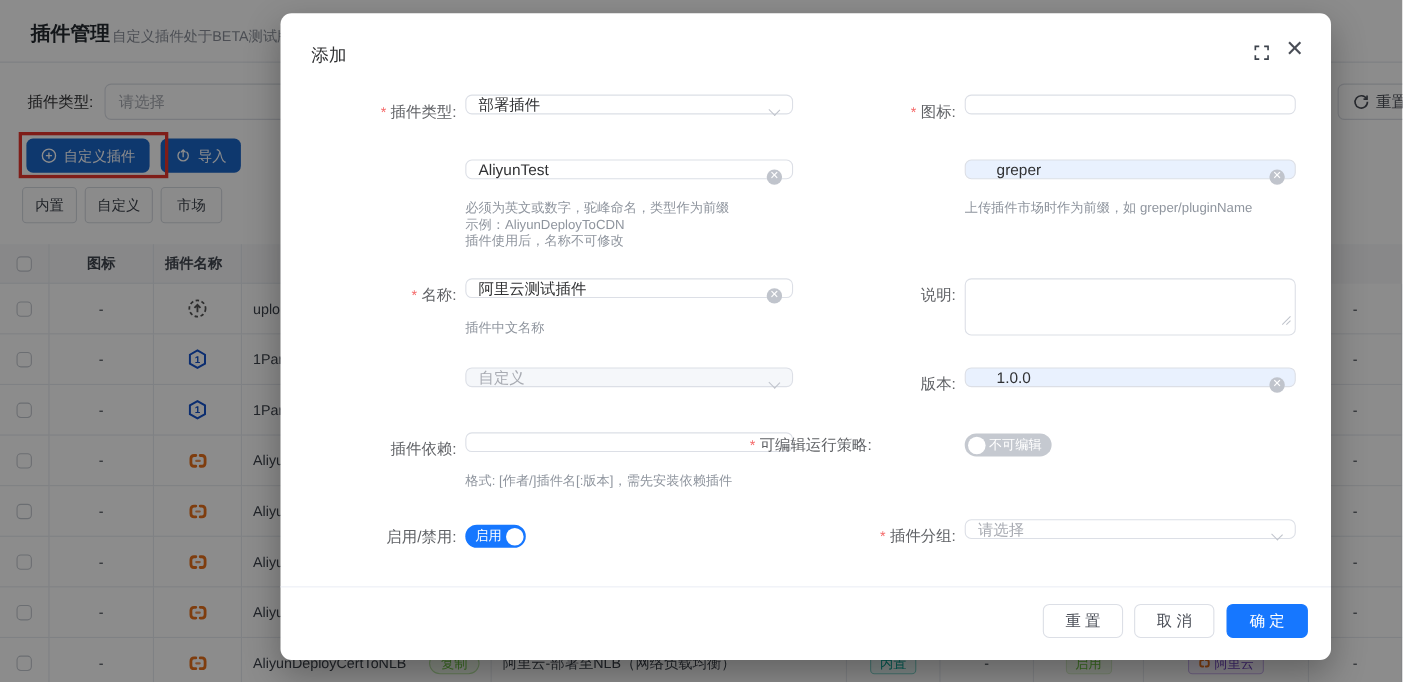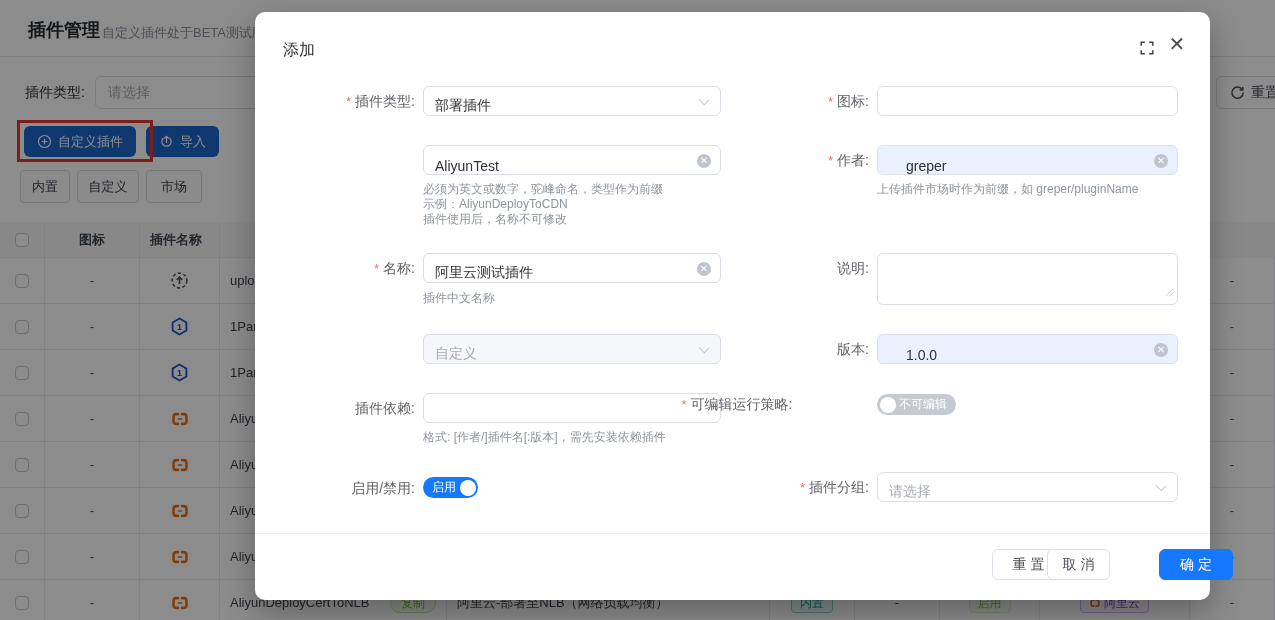--- a/index.html
+++ b/index.html
@@ -51,44 +51,44 @@
   .modal { left:255px; top:12px; width:955px; height:588px; background:#fff; border-radius:10px;
            box-shadow:0 12px 32px rgba(0,0,0,0.3); }
   .modal-title { left:28px; top:28px; font-size:16px; color:#303133; }
   .icon-btn { width:20px; height:20px; display:flex; align-items:center; justify-content:center; color:#4a4e57; }
   .fs-btn { left:882px; top:26px; } .close-btn { left:912px; top:22px; font-size:20px; font-weight:bold; }
 
   .lbl { height:30px; line-height:30px; font-size:14px; color:#606266; text-align:right; white-space:nowrap; }
   .lbl-l { left:0; width:160px; } .lbl-r { left:350px; width:264px; }
   .star { color:#f56c6c; margin-right:4px; font-size:13px; }
 
-  .ctl { height:30px; border:1px solid #dcdfe6; border-radius:6px; background:#fff; font-size:14px; color:#303133;
-         display:flex; align-items:flex-end; padding:0 28px 0 11px; position:absolute; }
+  .ctl { height:18px; border:1px solid #dcdfe6; border-radius:6px; background:#fff; font-size:14px; color:#303133;
+         display:flex; align-items:flex-start; padding:0 28px 0 11px; position:absolute; }
   .ctl-l { left:168px; width:298px; } .ctl-r { left:622px; width:301px; }
   .ph { color:#a8abb2; }
   .autofill { background:#e9f1fe;padding-left:28px; }
   .disabled { background:#f5f7fa; color:#a8abb2; }
   .chev { position:absolute; right:12px; top:11px; width:8px; height:8px; border-right:1.6px solid #c0c4cc;
           border-bottom:1.6px solid #c0c4cc; transform:rotate(45deg) scale(1,0.9); transform-origin:center; margin-top:-2px; }
   .clear { position:absolute; right:9px; top:8px; width:14px; height:14px; border-radius:50%; background:#c0c4cc;
            color:#fff; font-size:10px; line-height:14px; text-align:center; }
   .help { position:absolute; font-size:12px; color:#8f959e; line-height:15px; white-space:nowrap; }
   .textarea { left:622px; width:301px; height:52px; border:1px solid #dcdfe6; border-radius:6px; background:#fff; }
   .resize-h { position:absolute; right:3px; bottom:3px; }
 
   .switch { position:absolute; height:21px; border-radius:11px; display:flex; align-items:center; font-size:12px; color:#fff; }
   .switch-on { background:#1677ff; padding:0 22px 0 9px; }
   .switch-off { background:#c5c9d0; padding:0 9px 0 22px; }
   .knob { position:absolute; top:2.5px; width:16px; height:16px; border-radius:50%; background:#fff; }
   .switch-on .knob { right:2.5px; } .switch-off .knob { left:2.5px; }
 
   .m-divider { left:0; top:521px; width:955px; border-top:1px solid #ebeef5; }
   .m-btn { top:537px; height:31px; border-radius:6px; border:1px solid #dcdfe6; background:#fff; font-size:14px;
-           color:#4a4e57; display:flex; align-items:center; justify-content:center;margin-left:44px; }
-  .m-reset { left:693px; width:73px; } .m-cancel { left:748px; width:63px; }
+           color:#4a4e57; display:flex; align-items:center; justify-content:center; }
+  .m-reset { left:693px; width:73px; } .m-cancel { left:776px; width:73px; }
   .m-ok { left:860px; width:74px; background:#1677ff; border-color:#1677ff; color:#fff; }
 </style>
 </head>
 <body>
 
 <div class="screen">
 
   <div class="abs page-title">插件管理</div>
   <div class="abs page-subtitle">自定义插件处于BETA测试版，</div>
   <div class="abs hdr-divider"></div>
@@ -344,21 +344,20 @@
       </div>
 
     <div class="ctl ctl-l" style="top:133px;">
       <span>AliyunTest</span>
       <span class="clear">✕</span>
     </div>
     <div class="abs help" style="left:168px;top:170px;">必须为英文或数字，驼峰命名，类型作为前缀</div>
     <div class="abs help" style="left:168px;top:185px;">示例：AliyunDeployToCDN</div>
     <div class="abs help" style="left:168px;top:200px;">插件使用后，名称不可修改</div>
 
-    <div class="abs lbl lbl-r" style="top:133px;"><span class="star">*</span><span>作者:</span></div>
     <div class="ctl ctl-r autofill" style="top:133px;">
       <span>greper</span>
       <span class="clear">✕</span>
     </div>
     <div class="abs lbl lbl-l" style="top:241px;"><span class="star">*</span><span>名称:</span></div>
 
     <div class="abs help" style="left:622px;top:170px;">上传插件市场时作为前缀，如 greper/pluginName</div>
     <div class="ctl ctl-l" style="top:241px;">
       <span>阿里云测试插件</span>
       <span class="clear">✕</span>

